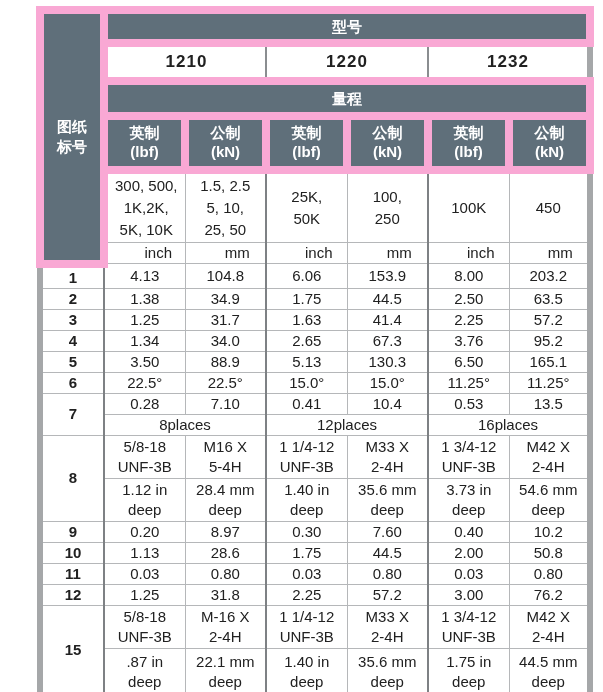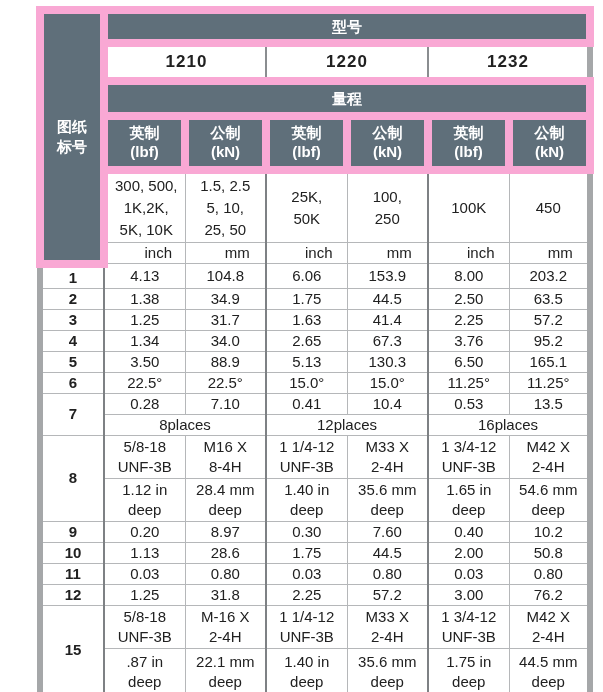--- a/index.html
+++ b/index.html
@@ -176,40 +176,40 @@
       <td class="g" colspan="2">8places</td>
       <td class="g" colspan="2">12places</td>
       <td class="g" colspan="2">16places</td>
     </tr>
 
     <tr class="tall">
       <td class="lbl" rowspan="2">8</td>
       <td class="g">5/8-18
 UNF-3B</td>
       <td>M16 X
-8-4H</td>
+5-4H</td>
       <td class="g">1 1/4-12
 UNF-3B</td>
       <td>M33 X
 2-4H</td>
       <td class="g">1 3/4-12
 UNF-3B</td>
       <td>M42 X
 2-4H</td>
     </tr>
     <tr class="tall">
       <td class="g">1.12 in
 deep</td>
       <td>28.4 mm
 deep</td>
       <td class="g">1.40 in
 deep</td>
       <td>35.6 mm
 deep</td>
-      <td class="g">1.65 in
+      <td class="g">3.73 in
 deep</td>
       <td>54.6 mm
 deep</td>
     </tr>
 
     <tr class="d">
       <td class="lbl">9</td>
       <td class="g">0.20</td>
       <td>8.97</td>
       <td class="g">0.30</td>

